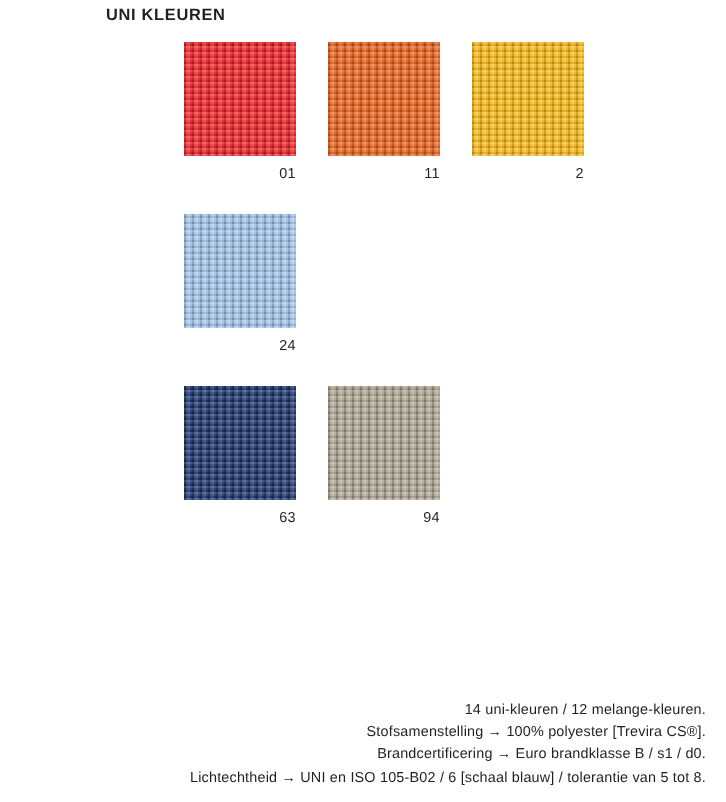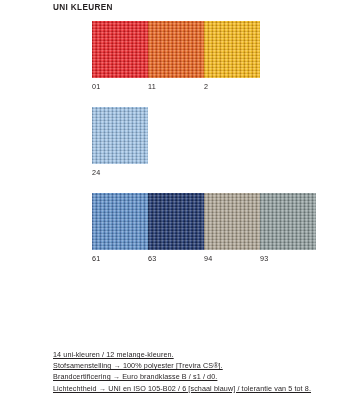--- a/index.html
+++ b/index.html
@@ -14,20 +14,21 @@
     font-family: "Liberation Sans", sans-serif;
     color: #231f20;
     position: relative;
   }
 
   .page {
     position: absolute;
     left: 0; top: 0;
     width: 363px;
     height: 401px;
+    text-align: right;
   }
 
   .page-title {
     position: absolute;
     left: 53px;
     top: 3px;
     font-size: 8.2px;
     font-weight: bold;
     letter-spacing: 0.35px;
     color: #231f20;
@@ -35,20 +36,21 @@
 
   .swatch-grid {
     position: absolute;
     left: 53px;
     top: 21px;
     width: 292px;
   }
 
   .swatch-row {
     display: flex;
+    gap: 16px;
     margin-bottom: 15px;
     padding-left: 39px;
   }
 
   .swatch-cell {
     width: 56px;
   }
 
   .swatch-chip {
     width: 56px;
@@ -118,21 +120,20 @@
     top: 349px;
     width: 300px;
   }
 
   .footnote-line {
     font-size: 7.2px;
     line-height: 11.2px;
     color: #231f20;
     letter-spacing: 0.1px;
     white-space: nowrap;
-    text-decoration: underline;
   }
 
   .spacer-cell { width: 56px; visibility: hidden; }
 </style>
 </head>
 <body>
 
 <div class="page">
 
   <div class="page-title">UNI KLEUREN</div>
@@ -155,34 +156,26 @@
 
     <div class="swatch-row">
       <div class="swatch-cell">
         <div class="swatch-chip" style="background-color: rgb(158, 195, 230);"></div>
         <div class="swatch-label">24</div>
       </div>
     </div>
 
     <div class="swatch-row">
       <div class="swatch-cell">
-        <div class="swatch-chip" style="background-color: rgb(91, 140, 200);"></div>
-        <div class="swatch-label">61</div>
-      </div>
-      <div class="swatch-cell">
         <div class="swatch-chip" style="background-color: rgb(27, 50, 104);"></div>
         <div class="swatch-label">63</div>
       </div>
       <div class="swatch-cell">
         <div class="swatch-chip" style="background-color: rgb(172, 163, 146);"></div>
         <div class="swatch-label">94</div>
-      </div>
-      <div class="swatch-cell">
-        <div class="swatch-chip" style="background-color: rgb(142, 156, 156);"></div>
-        <div class="swatch-label">93</div>
       </div>
     </div>
 
   </div>
 
   <div class="footnotes">
     <div class="footnote-line">14 uni-kleuren / 12 melange-kleuren.</div>
     <div class="footnote-line">Stofsamenstelling → 100% polyester [Trevira CS®].</div>
     <div class="footnote-line">Brandcertificering →  Euro brandklasse B / s1 / d0.</div>
     <div class="footnote-line">Lichtechtheid → UNI en ISO 105-B02 / 6 [schaal blauw] / tolerantie van 5 tot 8.</div>

